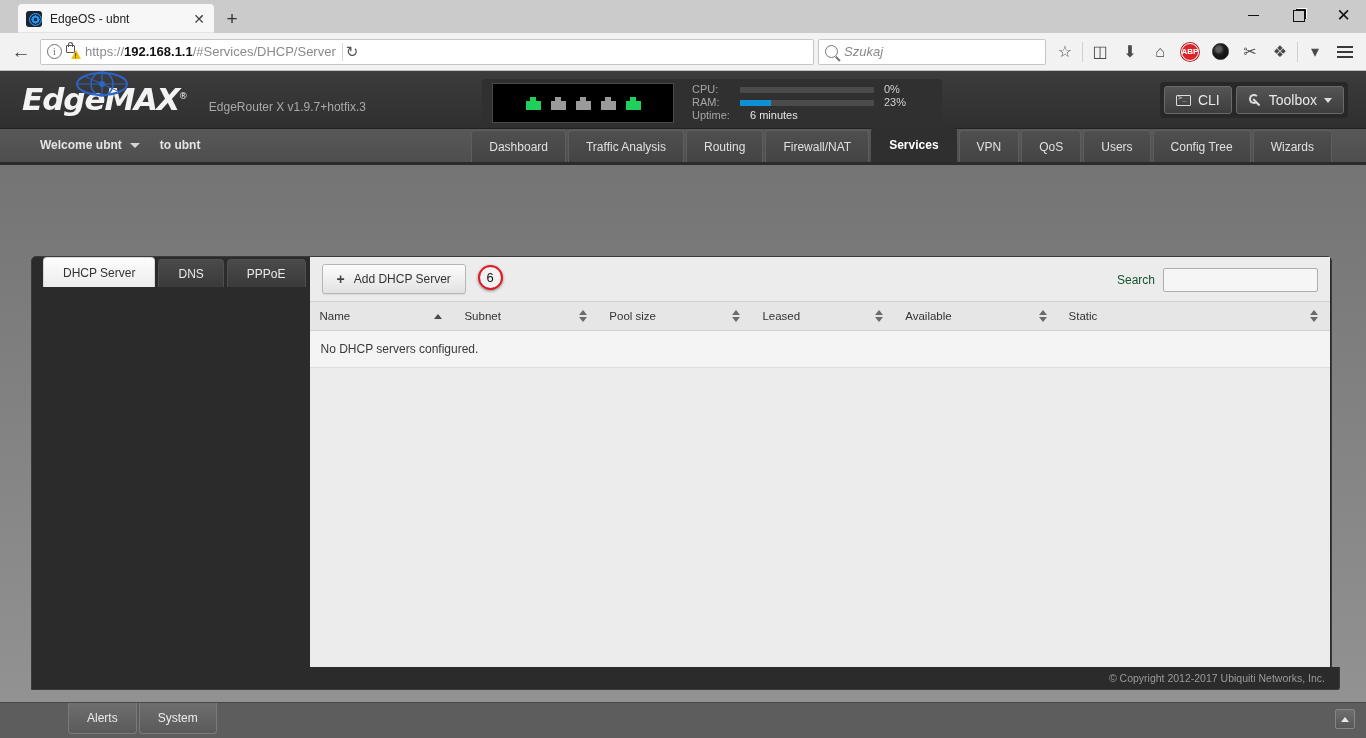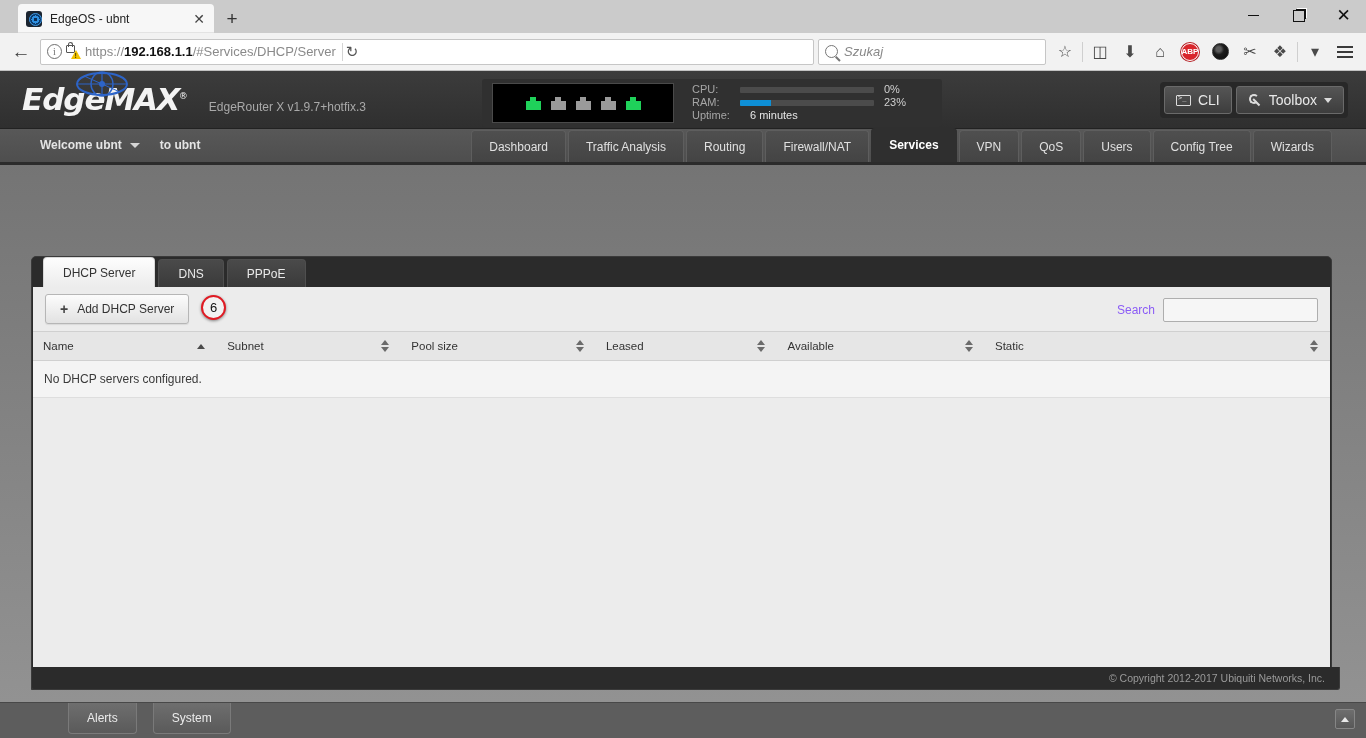--- a/index.html
+++ b/index.html
@@ -201,21 +201,21 @@
   .mnav.active {
     background: #2f2f2f; color: #fff; border-color: #2f2f2f; font-weight: bold;
     padding-bottom: 10px;
   }
 
   
   .panel {
     position: absolute; left: 31px; right: 34px; top: 185px; bottom: 48px;
     background: #2b2b2b; border-radius: 5px 5px 0 0;
     border: 1px solid #3a3a3a;
-    display: flex; flex-direction: column;
+    display: flex; flex-direction: row;
   }
   .subtabs { height: 30px; display: flex; align-items: flex-end; padding-left: 11px; }
   .stab {
     font-size: 12px; padding: 7px 19px 6px; border-radius: 4px 4px 0 0;
     background: linear-gradient(to bottom, #4a4a4a 0%, #3a3a3a 100%);
     color: #eaeaea; border: 1px solid #4f4f4f; border-bottom: none;
     margin-right: 3px; cursor: pointer;
   }
   .stab.active {
     background: linear-gradient(to bottom, #fdfdfd 0%, #ececec 100%);
@@ -237,21 +237,21 @@
   }
   .btn-add .plus { font-size: 14px; font-weight: bold; color: #444; line-height: 1; }
   .badge {
     position: absolute; left: 168px; top: 8px;
     width: 25px; height: 25px; border-radius: 50%;
     background: #f2f2f2; border: 2px solid #e01b24; color: #111;
     font-size: 13px; display: flex; align-items: center; justify-content: center;
     box-shadow: 0 1px 3px rgba(0,0,0,.45); z-index: 5;
   }
   .searcharea { position:absolute; right: 12px; top: 11px; display:flex; align-items:center; gap:8px; }
-  .search-label { font-size: 12px; color: #8b5cf6; }
+  .search-label { font-size: 12px; color: #14532d; }
   .search-field {
     width: 155px; height: 24px; background: #f6f6f6; border: 1px solid #aeaeae;
     border-radius: 2px; font-size: 12px; padding: 0 5px; color: #222;
     font-family: "Liberation Sans", sans-serif;
   }
 
   table.grid { width: 100%; border-collapse: collapse; table-layout: fixed; flex: none; }
   table.grid th {
     background: #e6e6e6; border-top: 1px solid #d0d0d0; border-bottom: 1px solid #d0d0d0;
     font-size: 11.5px; color: #333; text-align: left; font-weight: normal;
@@ -288,21 +288,21 @@
     position: absolute; left: 0; right: 0; bottom: 0; height: 36px;
     background: #5d5d5d; border-top: 1px solid #484848;
     display: flex; align-items: flex-start; padding-left: 68px;
   }
   .bbtn {
     font-size: 12px; color: #ececec; padding: 8px 18px;
     background: linear-gradient(to bottom, #6e6e6e 0%, #5a5a5a 100%);
     border: 1px solid #7a7a7a; border-top: none; border-radius: 0 0 4px 4px;
     cursor: pointer;
   }
-  .bbtn + .bbtn { margin-left: 16px; }
+  .bbtn + .bbtn { margin-left: 2px; }
   .collapse-btn {
     position: absolute; right: 11px; top: 6px; width: 20px; height: 20px;
     background: linear-gradient(to bottom, #6e6e6e 0%, #585858 100%);
     border: 1px solid #868686; border-radius: 2px;
     display:flex; align-items:center; justify-content:center; cursor: pointer;
   }
   .collapse-btn i { display:block; width:0;height:0;border-left:4px solid transparent;border-right:4px solid transparent;border-bottom:5px solid #e8e8e8; }
 </style>
 </head>
 <body>

